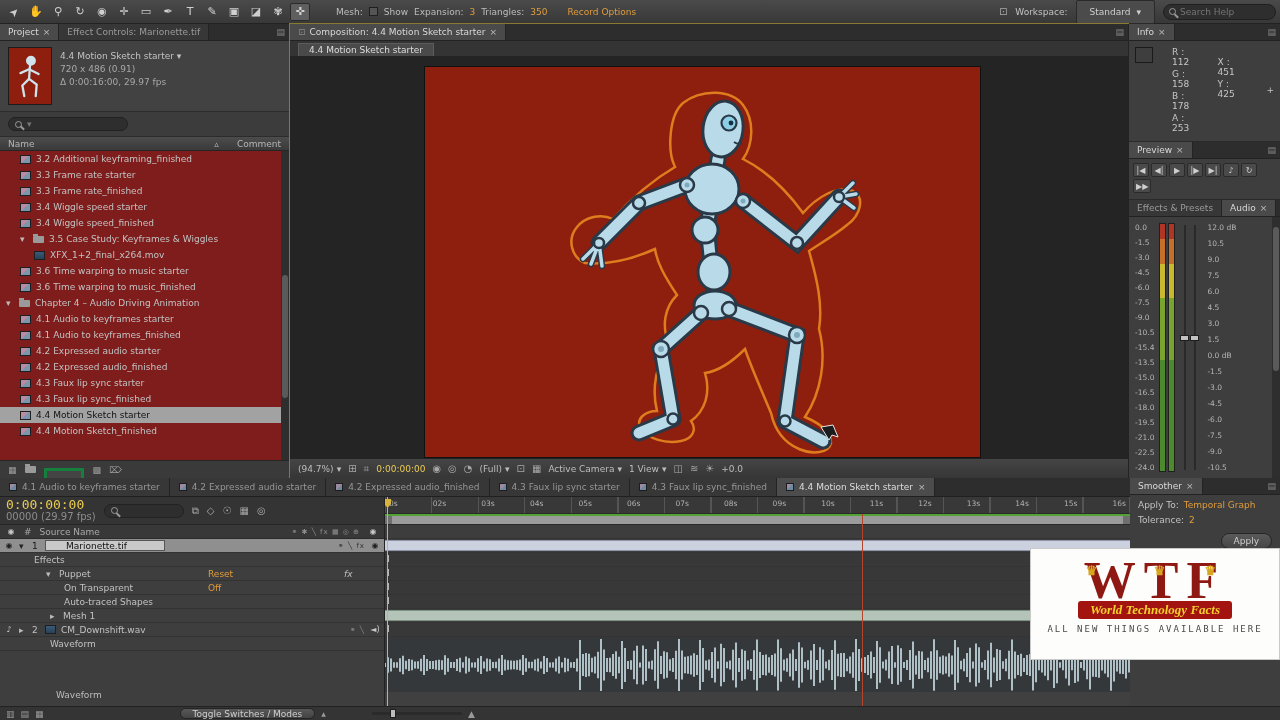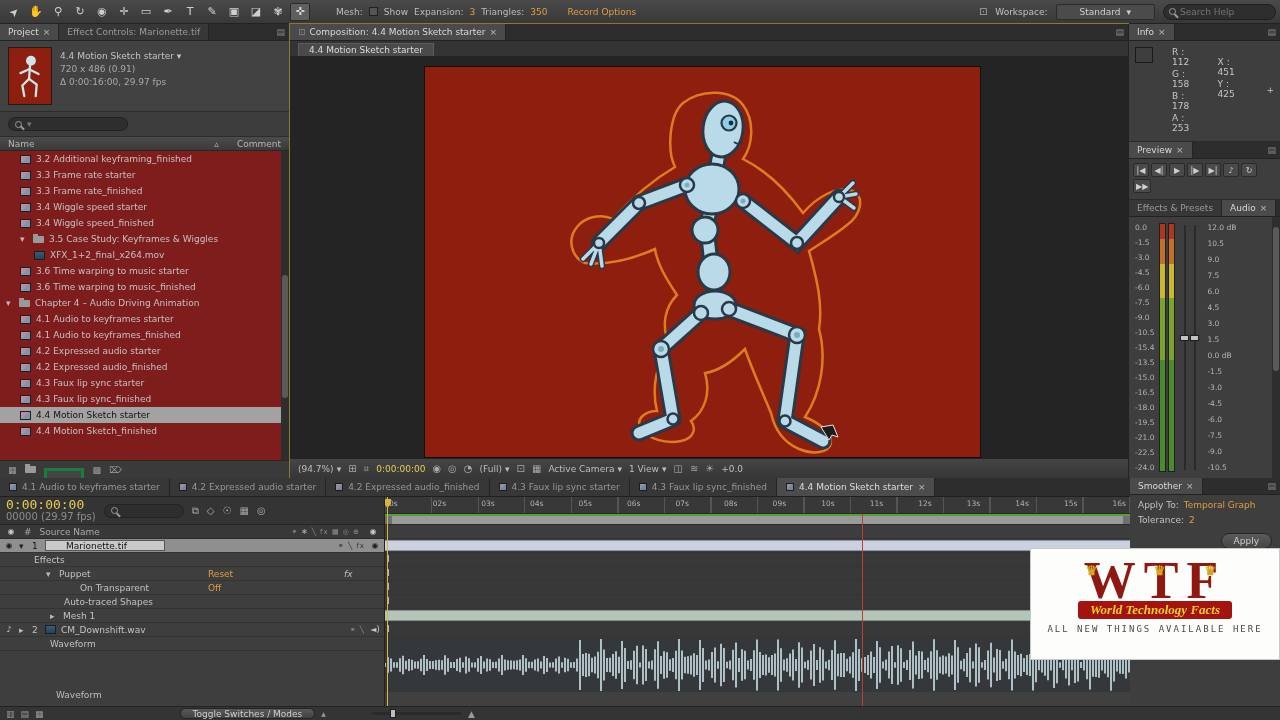--- a/index.html
+++ b/index.html
@@ -14,21 +14,21 @@
   .tool { display:inline-flex; width:20px; height:18px; align-items:center; justify-content:center;
     color:#cfcfcf; font-size:11px; border-radius:2px; }
   .tool.rot { transform:rotate(-45deg); }
   .tool.sel { background:#5f5f5f; box-shadow:inset 0 0 0 1px #2a2a2a; }
   #puppet-opts { display:flex; align-items:center; gap:6px; margin-left:24px; color:#bdbdbd; }
   .chk { width:9px; height:9px; border:1px solid #1f1f1f; background:#555; display:inline-block; }
   .orange { color:#e09c3c; }
   .yellow { color:#e9cb52; }
   #toolbar-right { margin-left:auto; display:flex; align-items:center; gap:8px; }
   .dropdown { display:flex; align-items:center; gap:6px; background:#4b4b4b; border:1px solid #2a2a2a;
-    height:16px; padding:0 23px; border-radius:2px; color:#cfcfcf; }
+    height:24px; padding:0 13px; border-radius:2px; color:#cfcfcf; }
   .searchbox { display:flex; align-items:center; gap:4px; background:#2e2e2e; border:1px solid #202020;
     height:16px; padding:0 5px; border-radius:8px; }
   .searchbox input { background:transparent; border:0; outline:0; color:#bbb; width:90px; font-size:9px;
     font-family:"DejaVu Sans",sans-serif; }
   .mag { width:7px; height:7px; border:1.5px solid #9a9a9a; border-radius:50%; position:relative; flex:0 0 auto; }
   .mag::after { content:''; position:absolute; width:5px; height:1.5px; background:#9a9a9a;
     transform:rotate(45deg); right:-4px; bottom:-2px; }
 
   
   .tabbar { height:17px; background:#2d2d2d; display:flex; align-items:stretch; border-bottom:1px solid #222; }
@@ -649,21 +649,21 @@
       </div>
       <div class="tlrow" style="padding-left:34px">
         <span>Effects</span>
       </div>
       <div class="tlrow" style="padding-left:46px">
         <span class="arr">▾</span>
         <span>Puppet</span>
         <span class="valcol orange">Reset</span>
         <span class="fxcol">fx</span>
       </div>
-      <div class="tlrow" style="padding-left:80px">
+      <div class="tlrow" style="padding-left:64px">
         <span>On Transparent</span>
         <span class="valcol orange">Off</span>
       </div>
       <div class="tlrow" style="padding-left:64px">
         <span>Auto-traced Shapes</span>
       </div>
       <div class="tlrow" style="padding-left:50px">
         <span class="arr">▸</span>
         <span>Mesh 1</span>
       </div>

